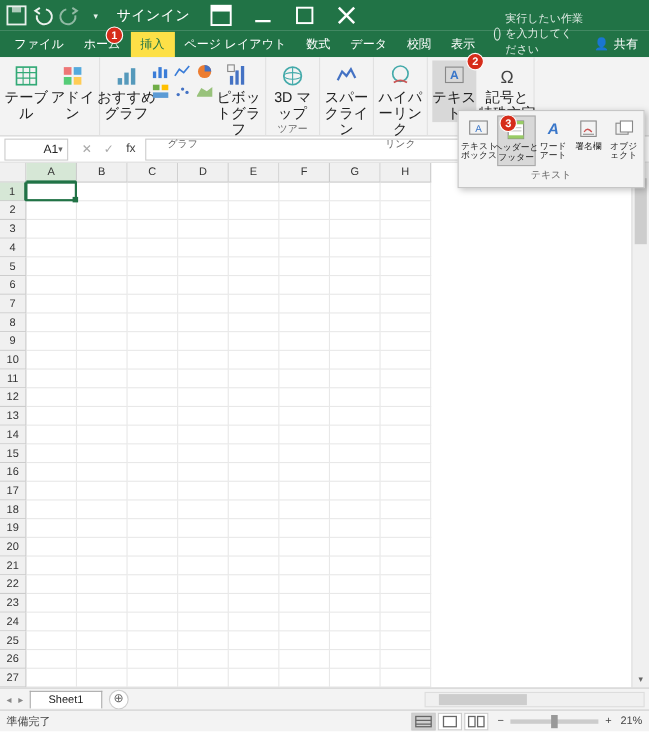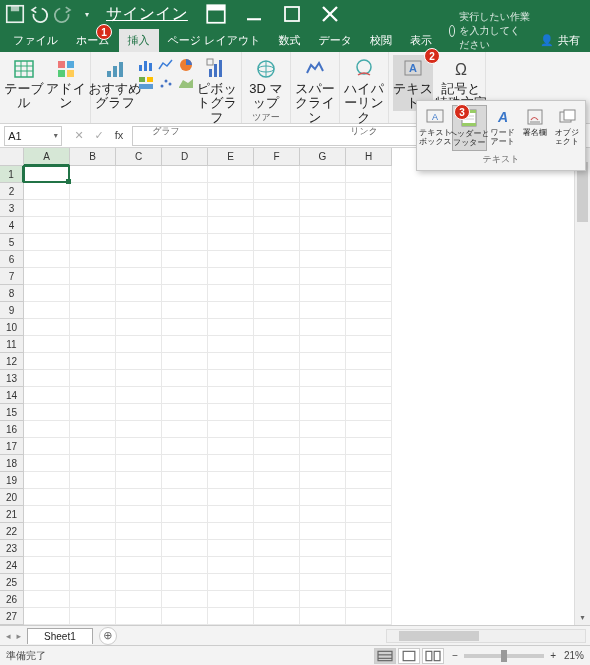--- a/index.html
+++ b/index.html
@@ -4,27 +4,27 @@
 <style>
   * { box-sizing: border-box; margin: 0; padding: 0; font-family: "Meiryo UI", "Yu Gothic UI", sans-serif; }
   body { width: 590px; height: 665px; background: #fff; overflow: hidden; font-size: 11px; color: #222; position: relative; }
 
   
   .titlebar { height: 28px; background: #217346; display: flex; align-items: center; color: #fff; padding: 0 4px; }
   .tb-left { display: flex; align-items: center; gap: 2px; }
   .qat-btn { width: 22px; height: 22px; display: flex; align-items: center; justify-content: center; opacity: 0.9; }
   .tb-title { flex: 1; text-align: center; font-size: 12px; }
   .tb-right { display: flex; align-items: center; gap: 2px; }
-  .tb-pill { padding: 2px 8px; font-size: 16px; text-decoration: underline; }
+  .tb-pill { padding: 2px 8px; font-size: 13px; }
   .win-btn { width: 36px; height: 28px; display: flex; align-items: center; justify-content: center; }
 
   
   .tabs { height: 24px; background: #217346; display: flex; align-items: flex-end; color: #fff; padding-left: 4px; }
   .tab { padding: 4px 9px; font-size: 11px; cursor: pointer; }
-  .tab.active { background: #e5e5e5; color: #217346; position: relative; margin-top: 32px; }
+  .tab.active { background: #fde047; color: #217346; position: relative; margin-top: 32px; }
   .tell-me { flex: 1; display: flex; align-items: center; gap: 4px; padding-left: 8px; opacity: 0.85; font-size: 10px; }
   .tell-me .bulb { width: 12px; height: 12px; border: 1px solid #fff; border-radius: 50%; }
   .share { padding: 4px 10px; font-size: 11px; display: flex; align-items: center; gap: 4px; }
 
   
   .ribbon { height: 72px; background: #f3f3f3; border-bottom: 1px solid #d4d4d4; display: flex; position: relative; }
   .group { display: flex; flex-direction: column; align-items: center; justify-content: flex-start; padding: 3px 4px 0; border-right: 1px solid #e1e1e1; }
   .group-row { display: flex; gap: 2px; }
   .big-btn { display: flex; flex-direction: column; align-items: center; width: 40px; padding-top: 2px; gap: 1px; cursor: pointer; }
   .big-btn .ico { width: 24px; height: 24px; display: flex; align-items: center; justify-content: center; }
@@ -32,21 +32,21 @@
   .group-label { font-size: 9px; color: #666; margin-top: auto; padding-bottom: 2px; }
   .collapse-caret { position: absolute; right: 4px; bottom: 2px; font-size: 10px; color: #666; }
 
   .big-btn.highlight { background: #d8d8d8; }
 
   
   .badge { position: absolute; width: 16px; height: 16px; background: #d62c1a; color: #fff; font-size: 10px; font-weight: bold; border-radius: 50%; display: flex; align-items: center; justify-content: center; z-index: 200; border: 1px solid #fff; }
 
   
   .formula-bar { height: 24px; display: flex; align-items: center; border-bottom: 1px solid #d4d4d4; background: #fff; }
-  .name-box { width: 58px; height: 20px; border: 1px solid #ccc; margin: 4px 4px; padding: 0 4px; font-size: 11px; display: flex; align-items: center; justify-content: center; gap: 32px; }
+  .name-box { width: 58px; height: 20px; border: 1px solid #ccc; margin: 4px 4px; padding: 0 4px; font-size: 11px; display: flex; align-items: center; justify-content: flex-end; }
   .name-box .dd { font-size: 8px; color: #666; }
   .fb-btns { display: flex; gap: 2px; padding: 0 4px; color: #aaa; }
   .fb-btn { width: 18px; text-align: center; }
   .fx { color: #444; }
   .formula-input { flex: 1; height: 20px; border: 1px solid #ccc; margin-right: 4px; }
 
   
   .dropdown { position: absolute; top: 100px; left: 416px; width: 170px; background: #f3f3f3; border: 1px solid #c6c6c6; box-shadow: 2px 2px 6px rgba(0,0,0,0.25); z-index: 100; padding: 4px 2px 2px; }
   .dropdown .dd-row { display: flex; }
   .dd-btn { display: flex; flex-direction: column; align-items: center; width: 33px; padding: 2px 0; cursor: pointer; }

